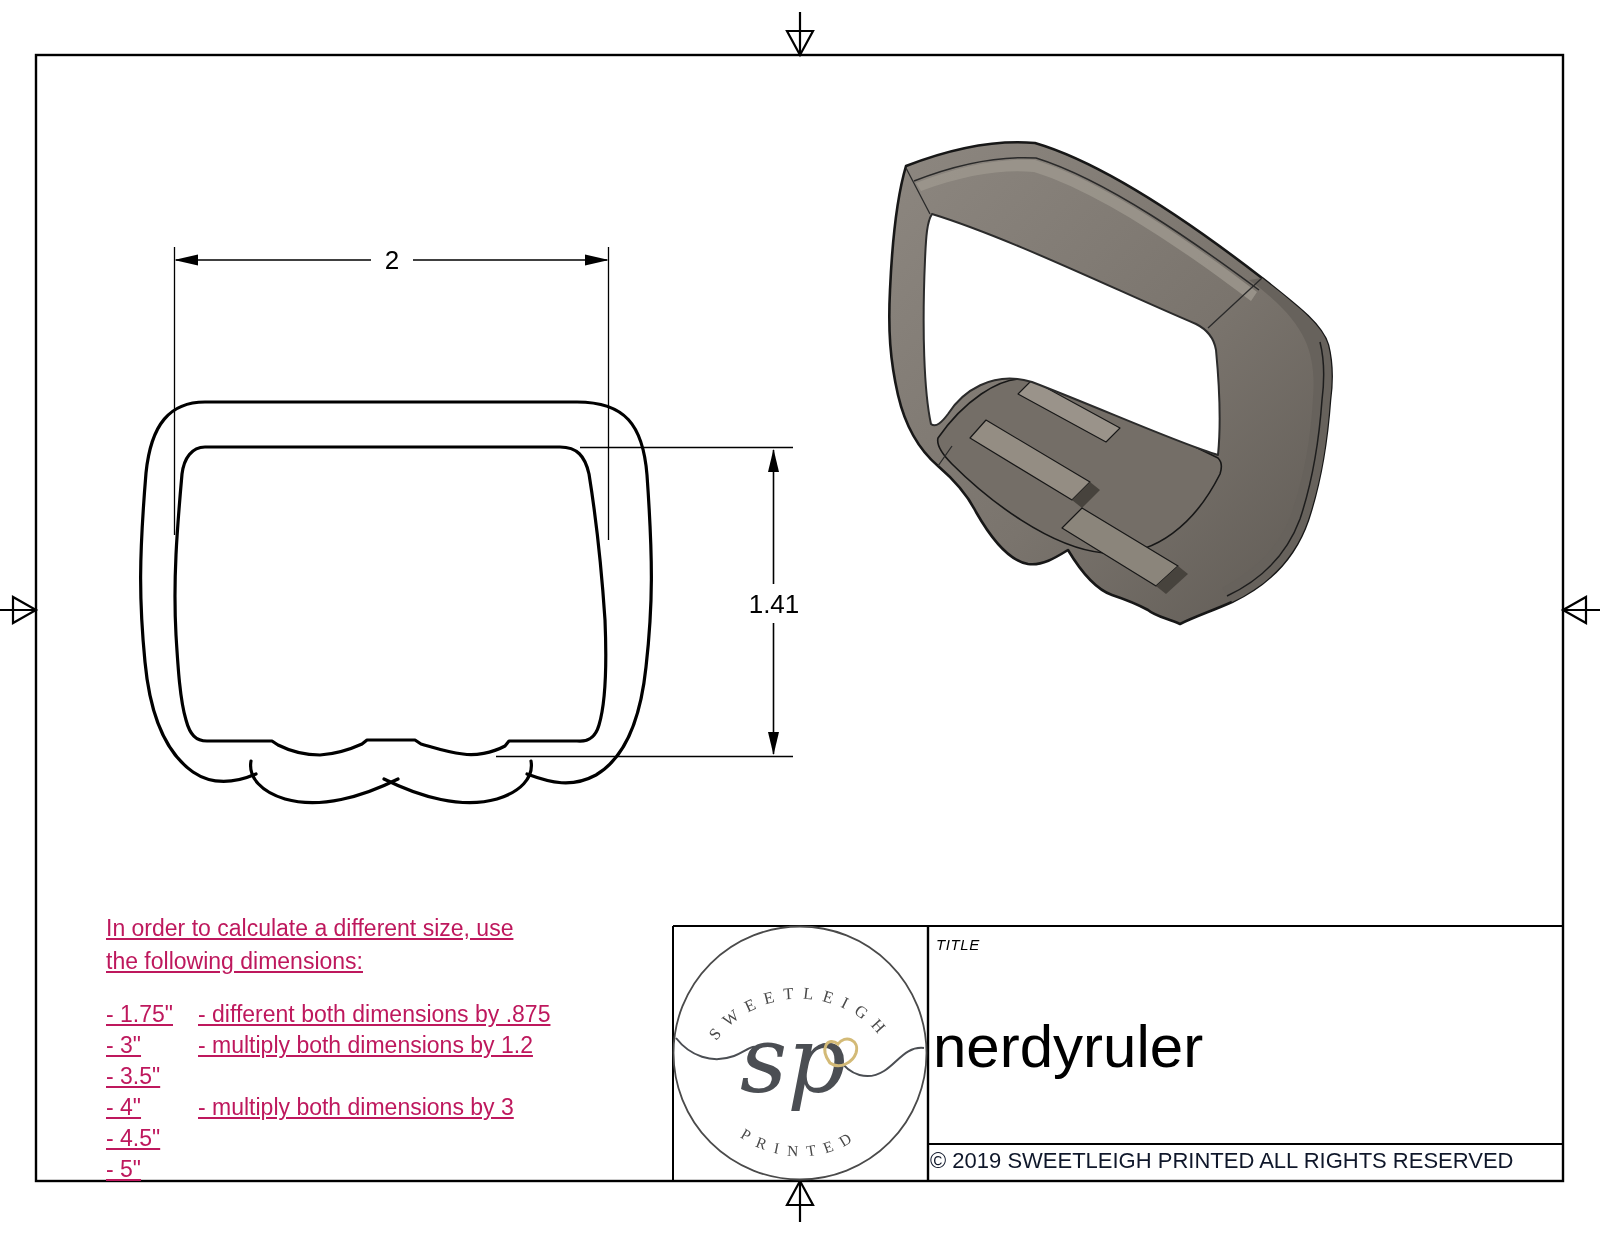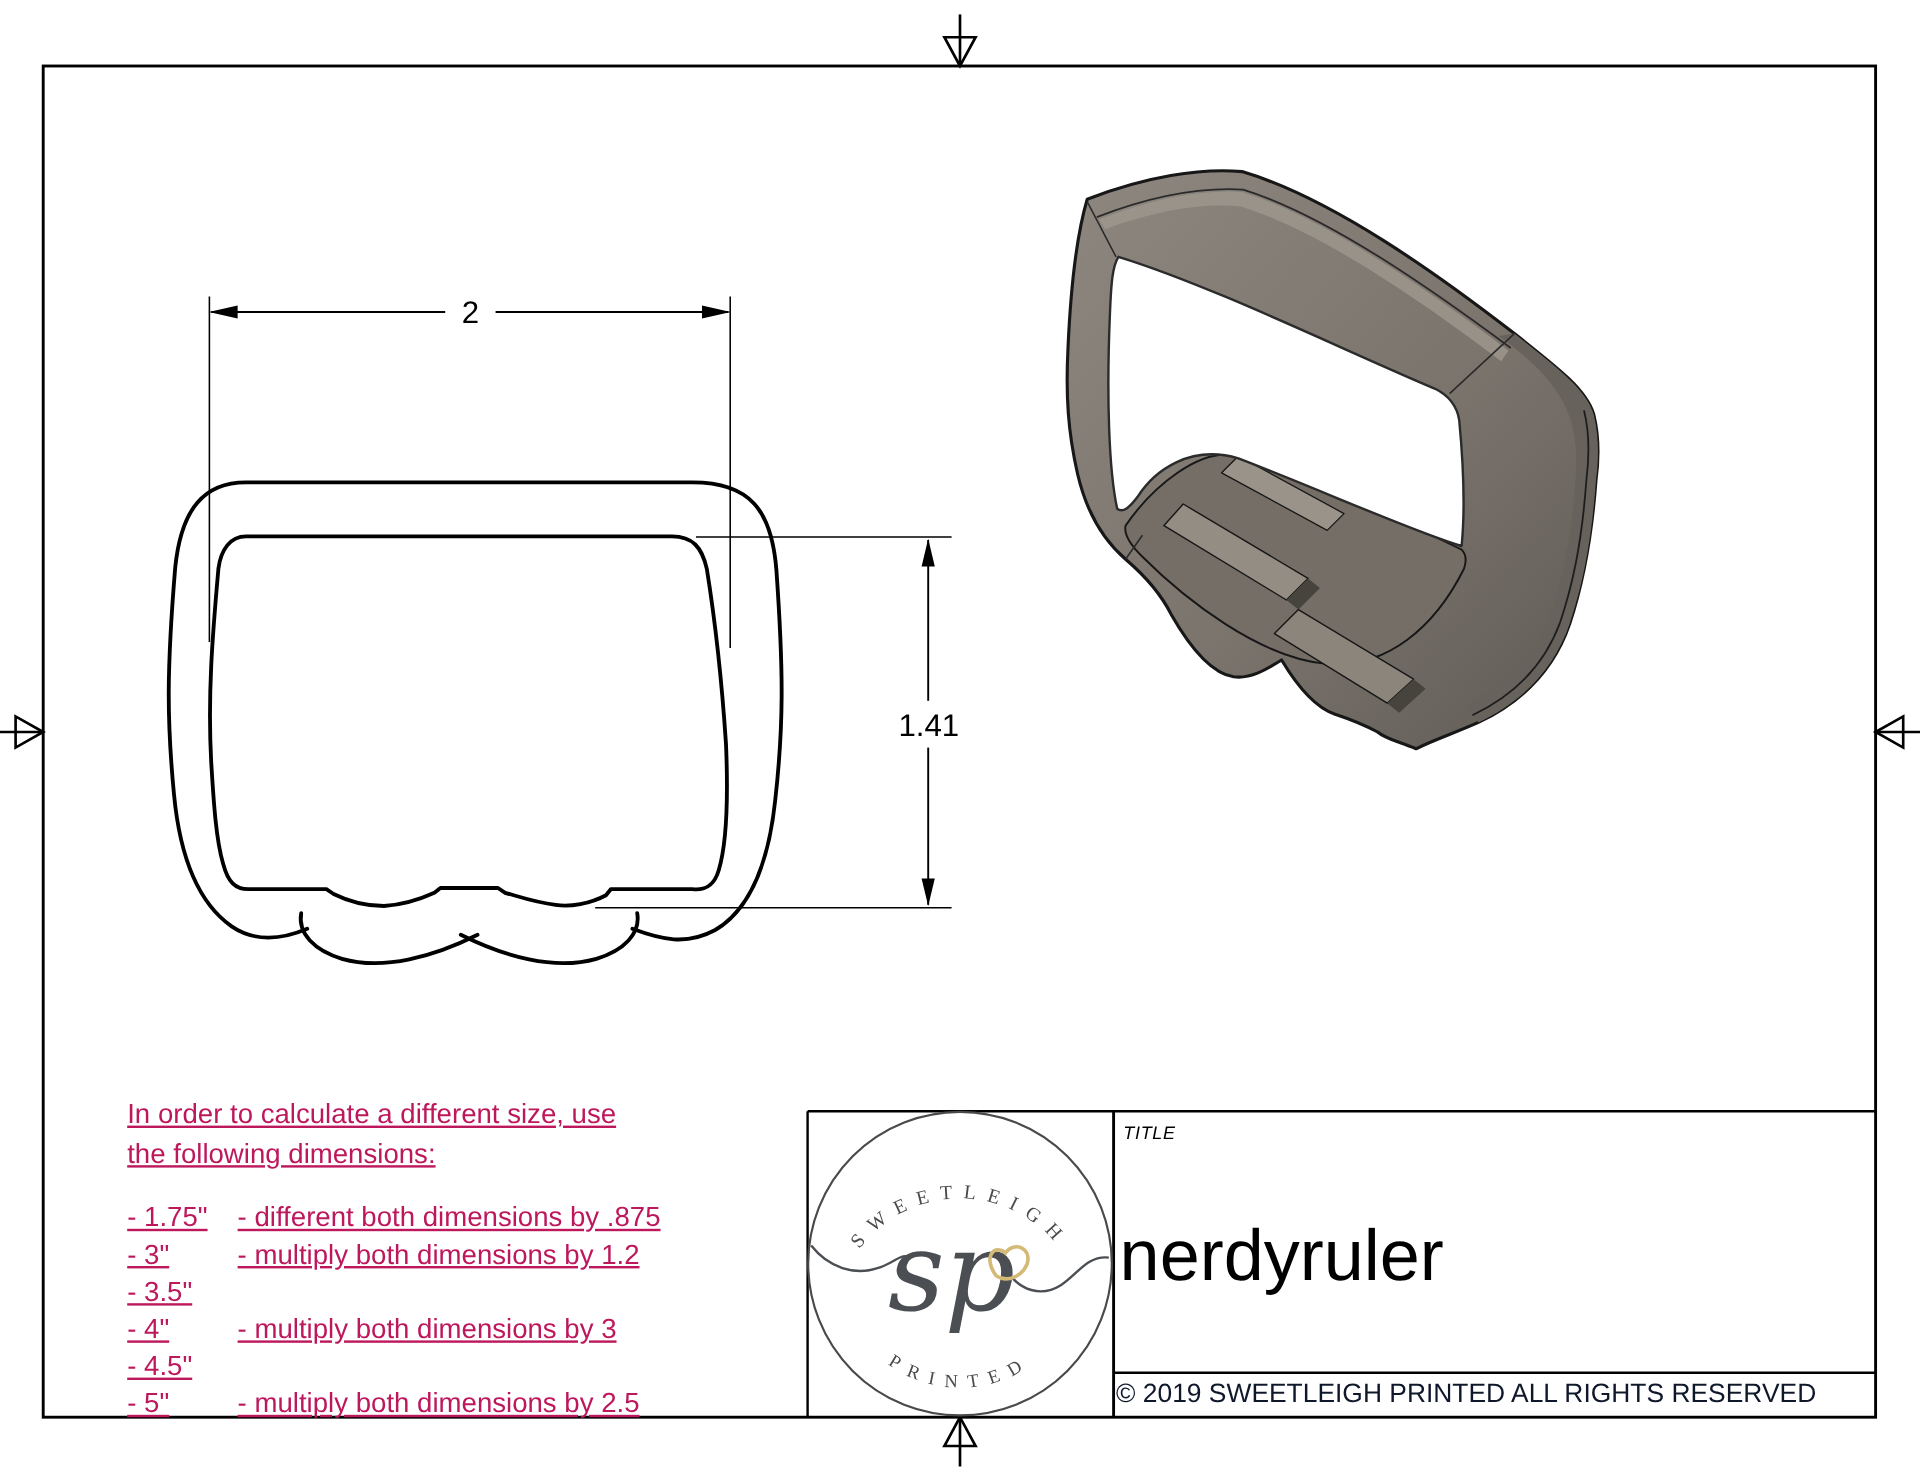--- a/index.html
+++ b/index.html
@@ -218,21 +218,20 @@
   </div>
   <div class="row">
     <span class="size">- 4"</span>
     <span class="rule">- multiply both dimensions by 3</span>
   </div>
   <div class="row">
     <span class="size">- 4.5"</span>
   </div>
   <div class="row">
     <span class="size">- 5"</span>
-    <span class="rule">- multiply both dimensions by 2.5</span>
   </div>
 </div>
 
 <div id="title-label" class="txt">TITLE</div>
 <div id="title-value" class="txt">nerdyruler</div>
 <div id="copyright" class="txt">© 2019  SWEETLEIGH PRINTED  ALL RIGHTS RESERVED</div>
 
 </div>
 
 </body></html>

